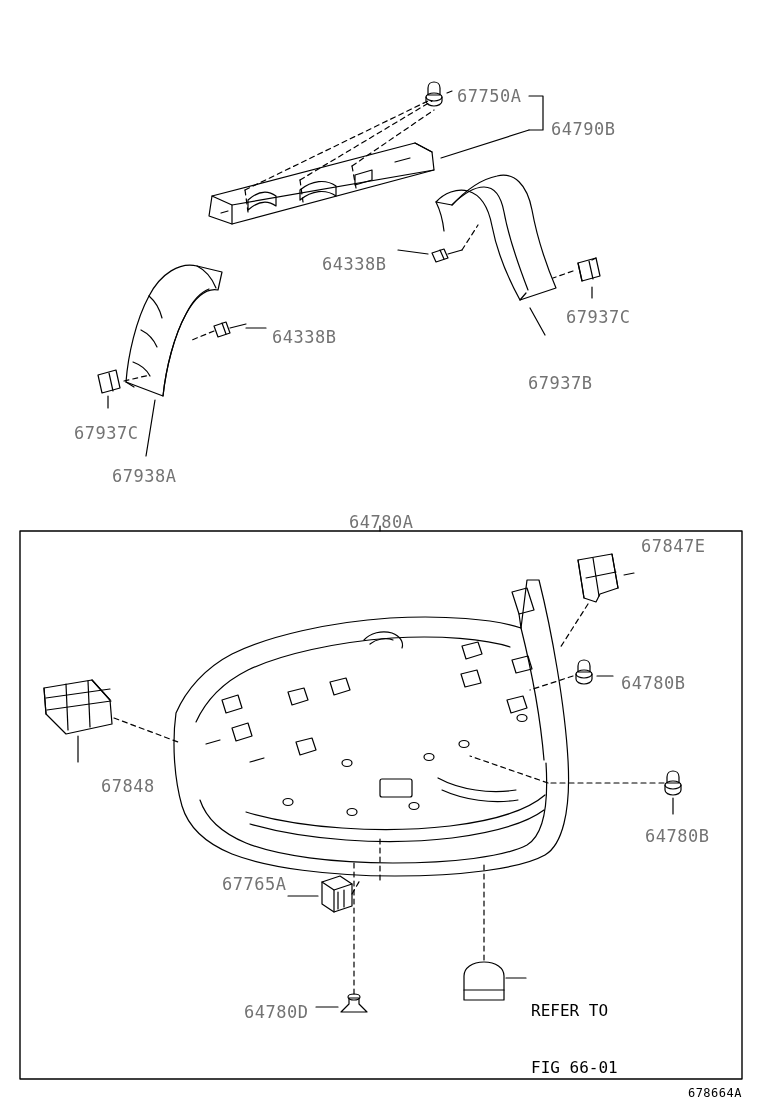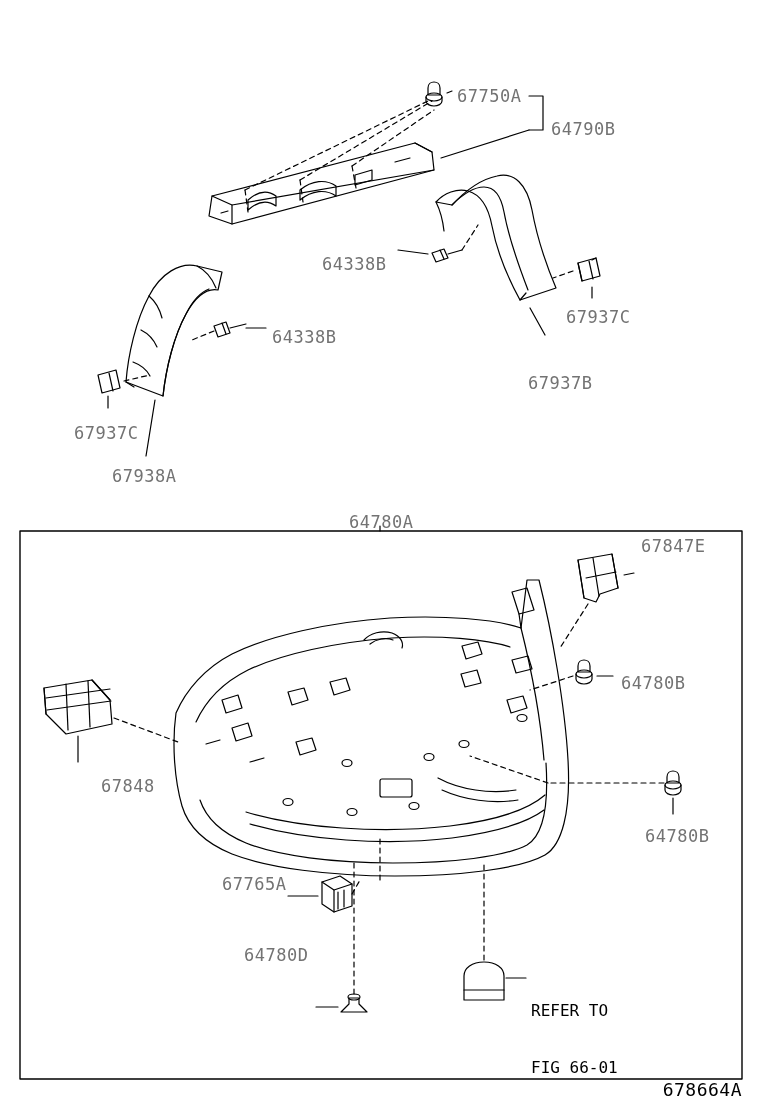--- a/index.html
+++ b/index.html
@@ -28,21 +28,21 @@
     letter-spacing: 0.5px;
     color: #737373;
     white-space: pre;
     line-height: 20px;
   }
   .corner-code {
     position: absolute;
     right: 18px;
     bottom: 12px;
     font-family: "DejaVu Sans Mono", monospace;
-    font-size: 18px;
+    font-size: 12px;
     letter-spacing: 0.5px;
   }
   .refer {
     position: absolute;
     font-family: "DejaVu Sans Mono", monospace;
     font-size: 16px;
     line-height: 19px;
     white-space: pre;
   }
 </style>
@@ -262,21 +262,21 @@
 <div class="lbl" style="left:528px; top:345px;margin-top:28px;">67937B</div>
 <div class="lbl" style="left:272px; top:327px;">64338B</div>
 <div class="lbl" style="left:74px; top:423px;">67937C</div>
 <div class="lbl" style="left:112px; top:466px;">67938A</div>
 <div class="lbl" style="left:349px; top:512px;">64780A</div>
 <div class="lbl" style="left:641px; top:536px;">67847E</div>
 <div class="lbl" style="left:621px; top:673px;">64780B</div>
 <div class="lbl" style="left:53px; top:776px;margin-left:48px;">67848</div>
 <div class="lbl" style="left:645px; top:826px;">64780B</div>
 <div class="lbl" style="left:222px; top:874px;">67765A</div>
-<div class="lbl" style="left:244px; top:945px;">64780D</div>
+<div class="lbl" style="left:244px; top:1002px;">64780D</div>
 
 <div class="refer" style="left:531px; top:963px;">
   <div>REFER TO</div>
   <div>FIG 66-01</div>
   
 </div>
 
 <div class="corner-code">678664A</div>
 
 </body></html>

